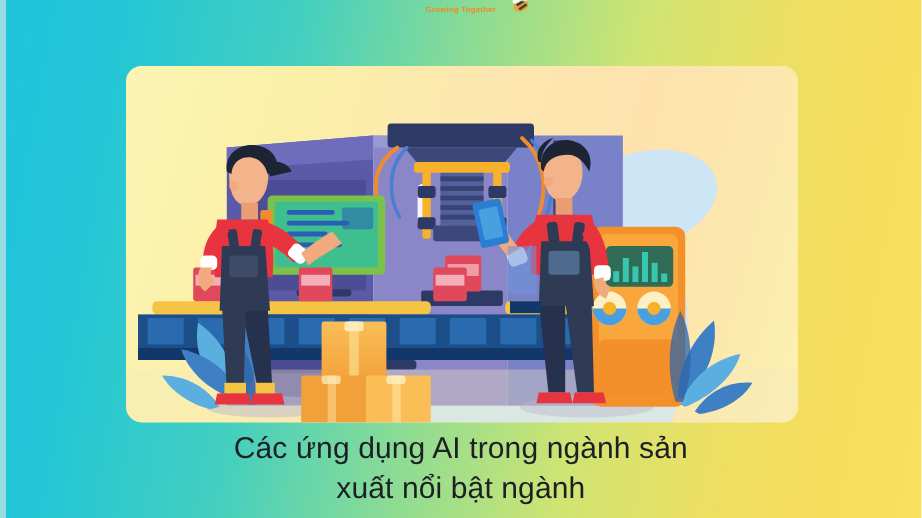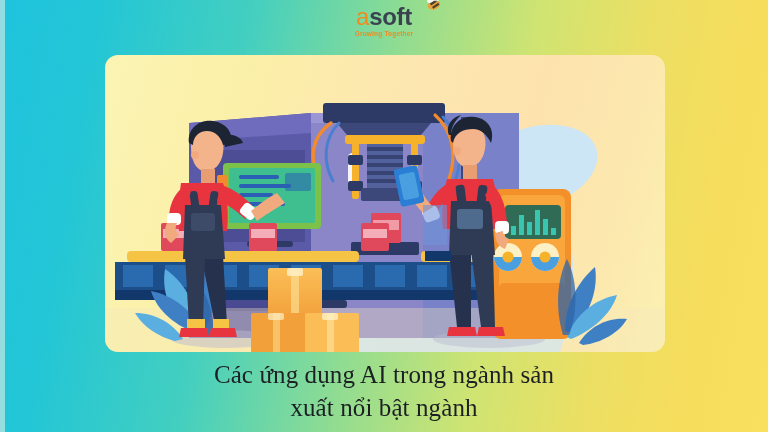--- a/index.html
+++ b/index.html
@@ -45,43 +45,40 @@
     position:absolute;left:105px;top:55px;width:560px;height:297px;
     border-radius:13px;overflow:hidden;
     background:linear-gradient(105deg,#fbf4b4 0%,#fbf0a8 22%,#fde7b0 48%,#fde2ae 70%,#fce9ae 88%,#fbf1b2 100%);
   }
   .card svg{position:absolute;left:0;top:0;}
 
   
   .caption{
     position:absolute;left:0;top:358px;width:768px;
     text-align:center;color:#1c2024;
-    font-size:25px;line-height:33px;font-weight:400;letter-spacing:.1px;font-family:Liberation Serif, serif;
+    font-size:25px;line-height:33px;font-weight:400;letter-spacing:.1px;
   }
   .caption .line{display:block;}
 </style>
 </head>
 <body>
 
 <div class="stage">
 
   <div class="edge-strip"></div>
 
   <div class="logo-wrap">
     <div class="logo">
       <svg class="logo-bee" viewBox="0 0 22 18">
         <ellipse cx="12" cy="9" rx="6.4" ry="4.4" fill="#e8a33a" transform="rotate(-18 12 9)"></ellipse>
         <path d="M8.5 6.2 L15.6 4.2 L16.4 6.6 L9.2 8.6 Z" fill="#4a4030" transform="rotate(-18 12 9)"></path>
         <path d="M9.6 10.2 L16.7 8.2 L17.2 10.3 L10.1 12.3 Z" fill="#4a4030" transform="rotate(-18 12 9)"></path>
         <ellipse cx="9" cy="4" rx="4.2" ry="2.4" fill="#ffffff" opacity=".85" transform="rotate(-30 9 4)"></ellipse>
         <ellipse cx="13.5" cy="3" rx="3.6" ry="2.1" fill="#ffffff" opacity=".7" transform="rotate(12 13.5 3)"></ellipse>
       </svg>
-      <div class="logo-word">
-        <span class="a">a</span><span class="soft">soft</span>
-      </div>
       <div class="logo-tag">Growing Together</div>
     </div>
   </div>
 
   <div class="card">
     <svg width="560" height="297" viewBox="0 0 560 297">
       <defs>
         <clipPath id="cardClip">
             <rect x="0" y="0" width="560" height="297" rx="13"></rect>
           </clipPath>

